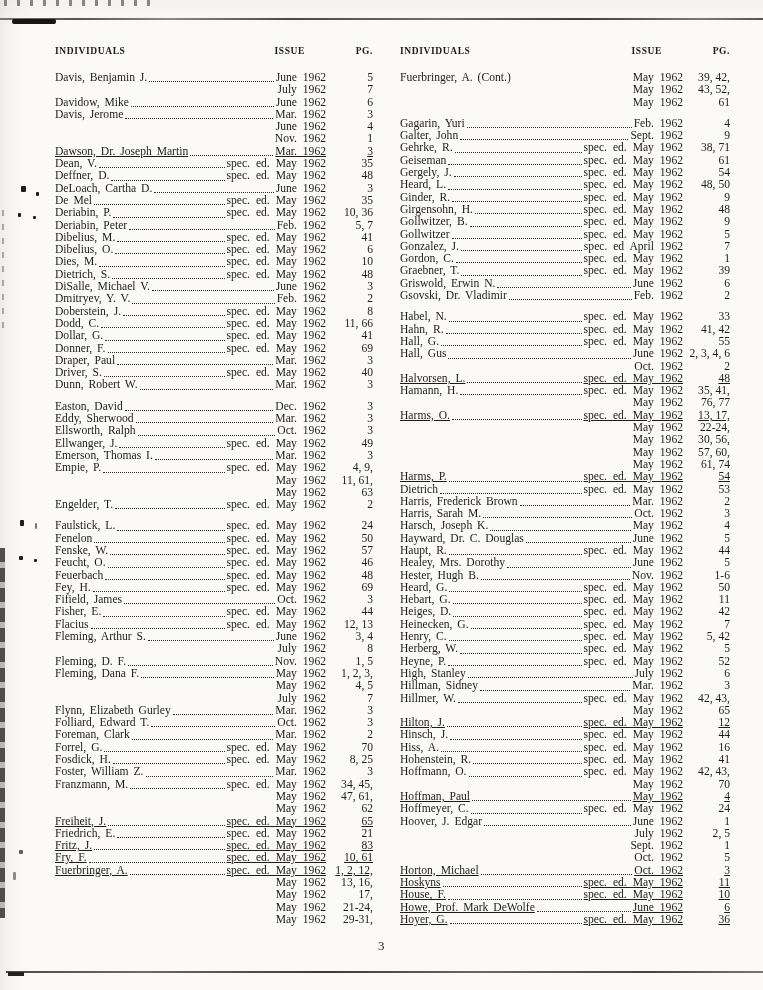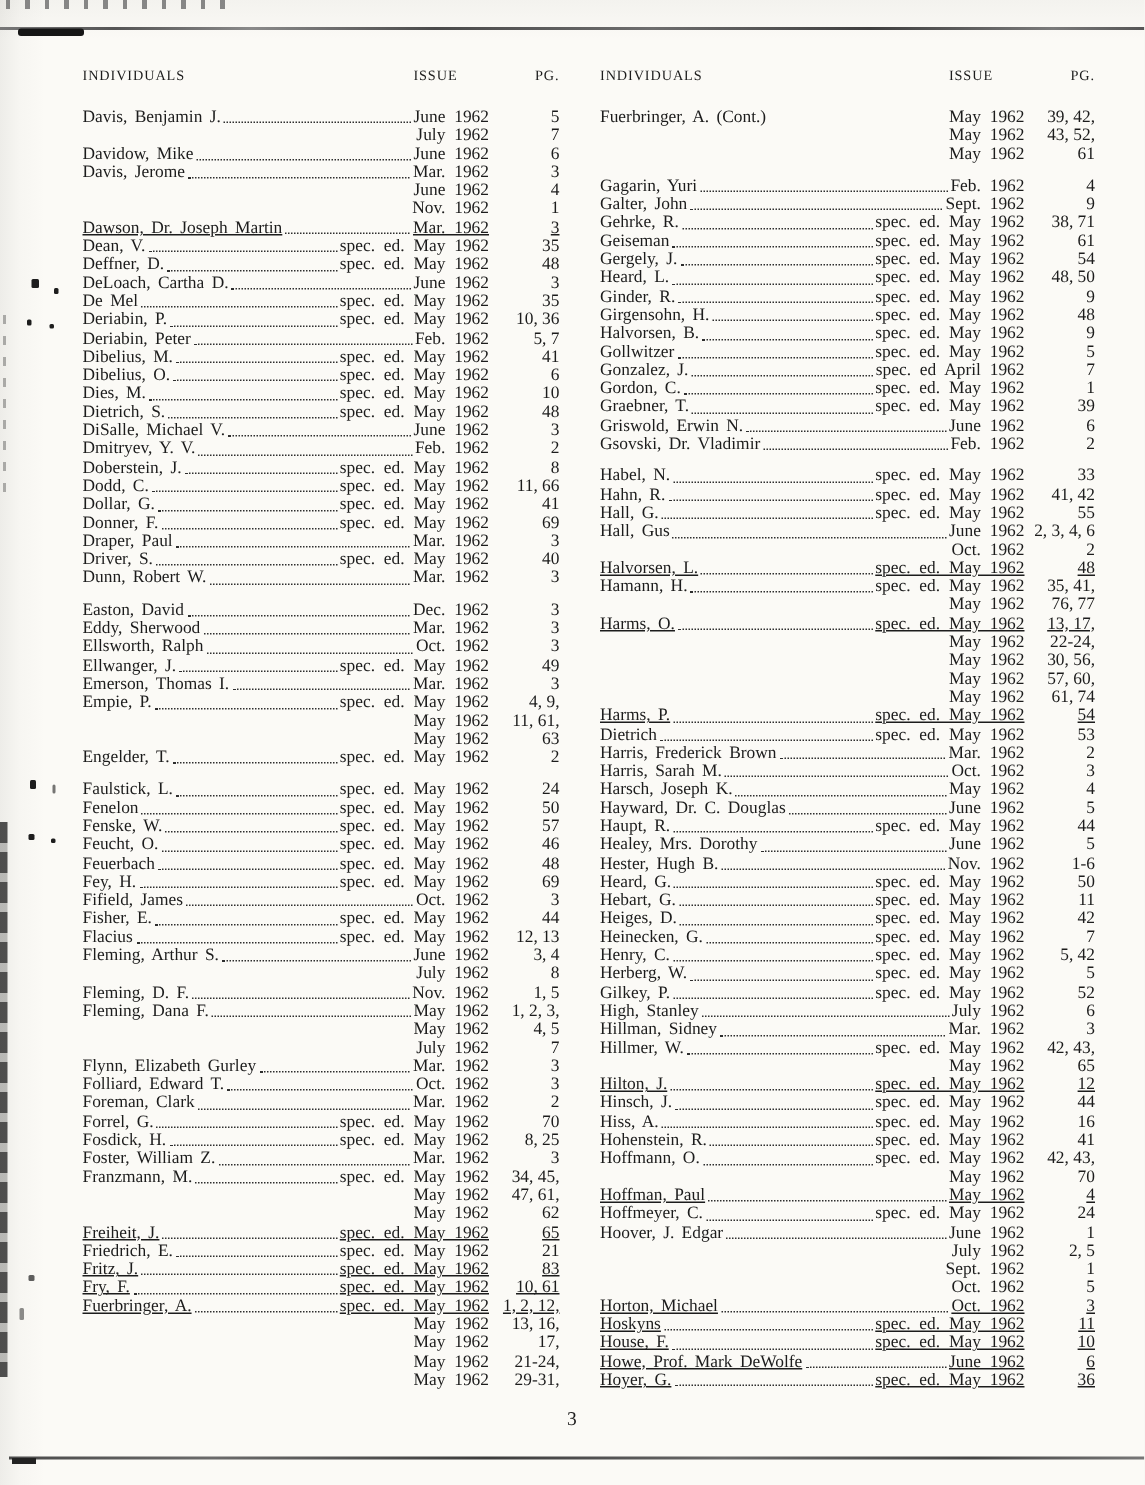--- a/index.html
+++ b/index.html
@@ -30,21 +30,21 @@
   .edge-streak{position:absolute;left:0px;top:548px;width:5px;height:370px;
     background:repeating-linear-gradient(180deg,rgba(25,25,25,.75) 0 14px,rgba(25,25,25,.25) 14px 20px);}
   .edge-streak2{position:absolute;left:2px;top:210px;width:2px;height:120px;
     background:repeating-linear-gradient(180deg,rgba(40,40,40,.35) 0 6px,rgba(0,0,0,0) 6px 14px);}
   .mark{position:absolute;background:#1d1d1d;border-radius:1px;}
 
   
   .col{position:absolute;top:46px;}
   .col-left{left:55px;width:318px;}
   .col-right{left:400px;width:330px;}
-  .col-head{display:flex;align-items:flex-end;font-weight:normal;
+  .col-head{display:flex;align-items:flex-end;font-weight:bold;
     font-size:9.5px;letter-spacing:.6px;margin-bottom:16px;}
   .col-head .h-name{flex:0 0 auto;}
   .col-head .h-spacer{flex:1 1 auto;}
   .col-head .h-issue{flex:0 0 auto;margin-right:24px;}
   .col-head .h-pg{flex:0 0 44px;text-align:right;}
 
   .row{display:flex;align-items:baseline;height:12.3px;line-height:12.3px;
     font-size:11.6px;white-space:nowrap;}
   .row.gap-lg{margin-top:9px;align-items:flex-end;}
   .row.gap-sm{margin-top:0;text-decoration:underline;}
@@ -565,21 +565,21 @@
           <span class="entry-issue">spec. ed. May 1962</span>
           <span class="entry-pg">9</span>
         </div>
         <div class="row">
           <span class="entry-name">Girgensohn, H.</span>
           <span class="leader"></span>
           <span class="entry-issue">spec. ed. May 1962</span>
           <span class="entry-pg">48</span>
         </div>
         <div class="row">
-          <span class="entry-name">Halvorsen, B.</span>
+          <span class="entry-name">Gollwitzer, B.</span>
           <span class="leader"></span>
           <span class="entry-issue">spec. ed. May 1962</span>
           <span class="entry-pg">9</span>
         </div>
         <div class="row">
           <span class="entry-name">Gollwitzer</span>
           <span class="leader"></span>
           <span class="entry-issue">spec. ed. May 1962</span>
           <span class="entry-pg">5</span>
         </div>
@@ -775,21 +775,21 @@
           <span class="entry-issue">spec. ed. May 1962</span>
           <span class="entry-pg">5, 42</span>
         </div>
         <div class="row">
           <span class="entry-name">Herberg, W.</span>
           <span class="leader"></span>
           <span class="entry-issue">spec. ed. May 1962</span>
           <span class="entry-pg">5</span>
         </div>
         <div class="row">
-          <span class="entry-name">Gilkey, P.</span>
+          <span class="entry-name">Heyne, P.</span>
           <span class="leader"></span>
           <span class="entry-issue">spec. ed. May 1962</span>
           <span class="entry-pg">52</span>
         </div>
         <div class="row">
           <span class="entry-name">High, Stanley</span>
           <span class="leader"></span>
           <span class="entry-issue">July 1962</span>
           <span class="entry-pg">6</span>
         </div>

